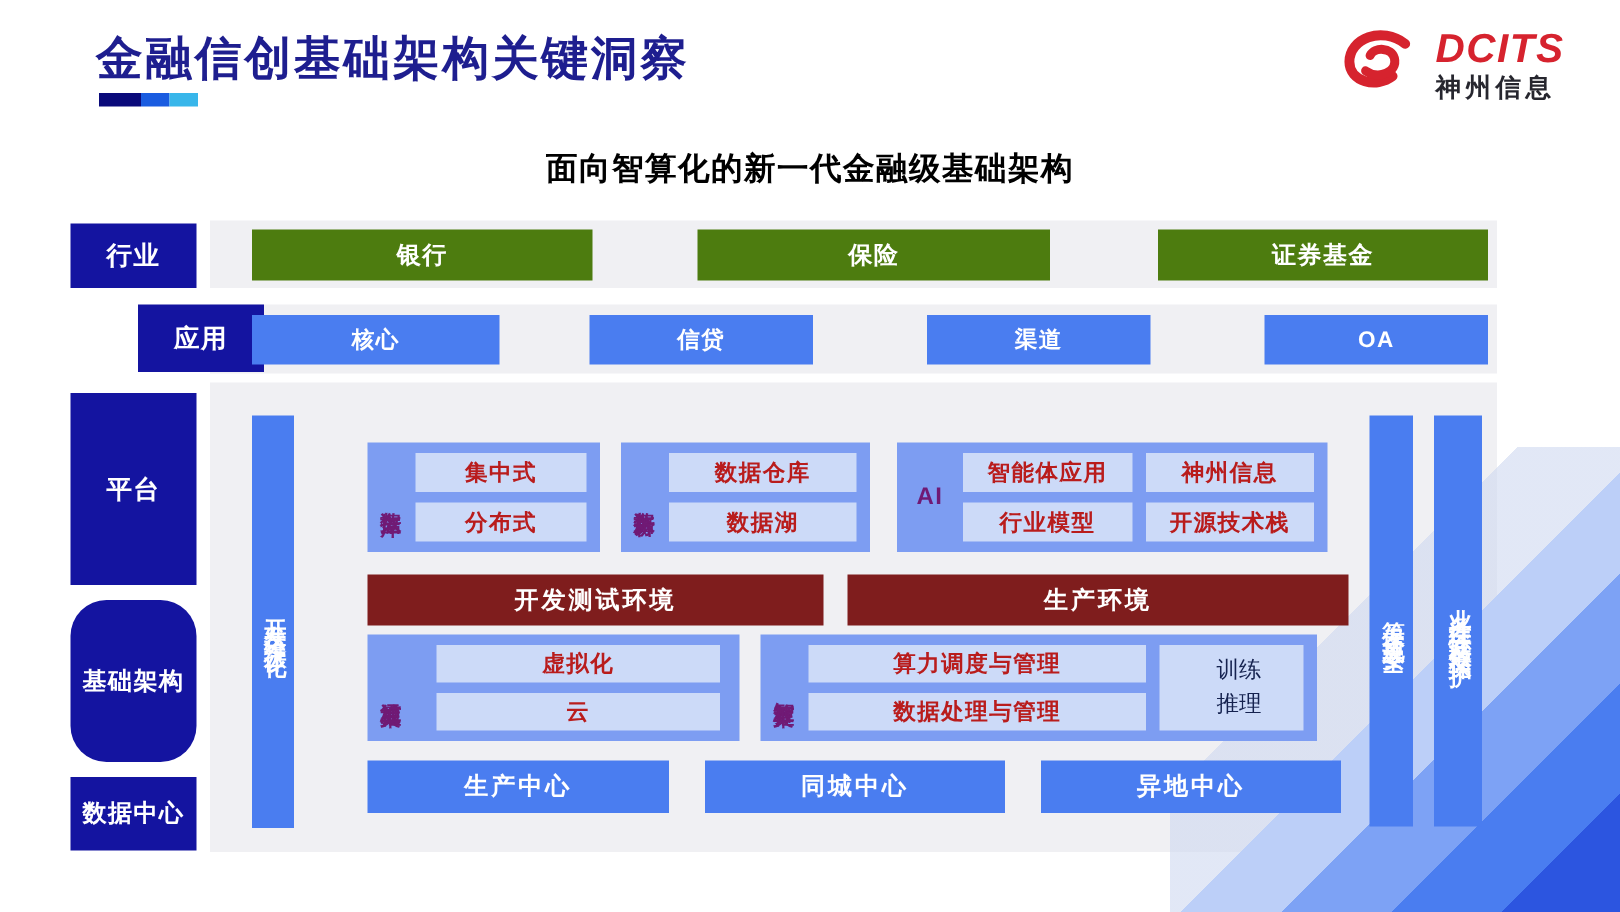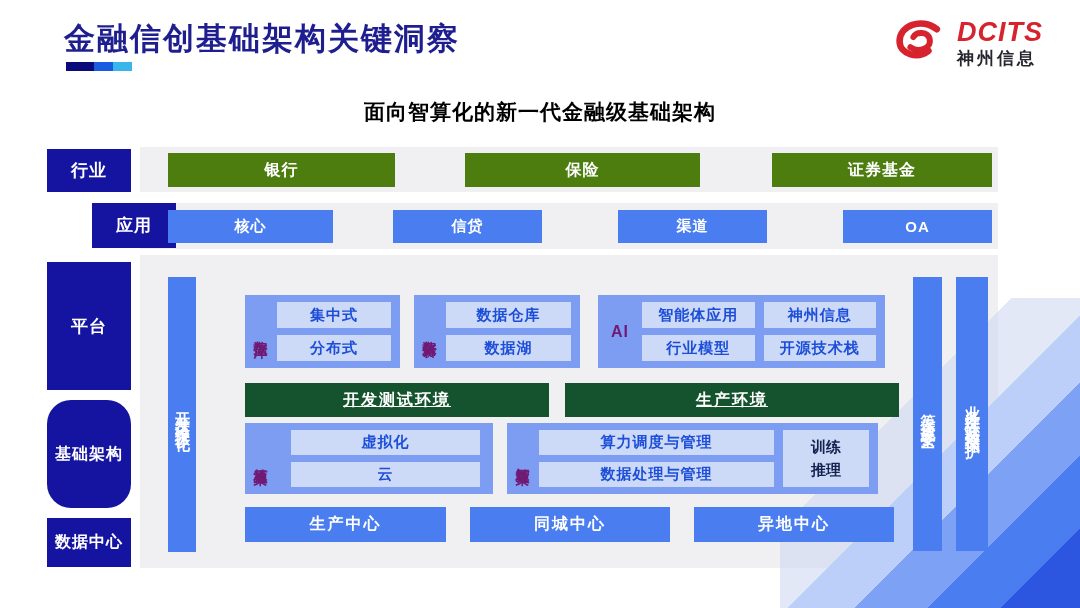--- a/index.html
+++ b/index.html
@@ -54,39 +54,39 @@
   .vtext { writing-mode:vertical-rl; text-orientation:upright; font-size:15px; letter-spacing:4px; }
   .devops  { left:168px; top:277px; width:28px; height:275px; }
   .secbar  { left:913px; top:277px; width:29px; height:274px; }
   .contbar { left:956px; top:277px; width:32px; height:274px; }
   
   .group { position:absolute; background:#7d9df2; z-index:3; display:flex; align-items:center;
            padding:7px 9px; gap:9px; box-sizing:border-box; }
   .glabel { color:#701a75; font-weight:bold; font-size:14px; writing-mode:vertical-rl;
             text-orientation:upright; letter-spacing:1px; line-height:1; }
   .inner-col { flex:1; align-self:stretch; display:flex; flex-direction:column; gap:7px; }
-  .inner { flex:1; background:#ccdaf8; color:#1d4ed8; font-weight:bold; font-size:15px;
+  .inner { flex:1; background:#ccdaf8; color:#b91c1c; font-weight:bold; font-size:15px;
            display:flex; align-items:center; justify-content:center; letter-spacing:1px; }
   .g-db { left:245px; top:295px; width:155px; height:73px; }
   .g-an { left:414px; top:295px; width:166px; height:73px; }
   .g-ai { left:598px; top:295px; width:287px; height:73px; }
   .g-ai .glabel { writing-mode:horizontal-tb; font-size:16px; padding:0 4px; }
   .ai-grid { flex:1; align-self:stretch; display:grid; grid-template-columns:1fr 1fr; gap:7px 9px; }
   .ai-grid .inner { flex:none; }
-  .env { position:absolute; top:383px; height:34px; background:#14532d; color:#fff;
+  .env { position:absolute; top:383px; height:34px; background:#7f1d1d; color:#fff;
          font-weight:bold; font-size:16px; letter-spacing:2px; display:flex;
-         align-items:center; justify-content:center; z-index:3;text-decoration:underline; }
+         align-items:center; justify-content:center; z-index:3; }
   .env-dev  { left:245px; width:304px; }
   .env-prod { left:565px; width:334px; }
   .g-gen   { left:245px; top:423px; width:248px; height:71px; }
   .g-gen .inner-col { margin-left:14px; margin-right:4px; }
   .g-smart { left:507px; top:423px; width:371px; height:71px; }
   .side-box { width:86px; align-self:stretch; background:#ccdaf8; color:#15224f;
-              font-weight:bold; font-size:15px; display:flex; align-items:center;
-              justify-content:center; text-align:center; white-space:pre-line; line-height:1.5; }
+              font-weight:normal; font-size:15px; display:flex; align-items:center;
+              justify-content:center; text-align:center; white-space:pre-line; line-height:1.5;padding-left:10px; }
   .center { top:507px; height:35px; font-size:16px; letter-spacing:2px; }
   .c1 { left:245px; width:201px; }
   .c2 { left:470px; width:200px; }
   .c3 { left:694px; width:200px; }
   
   .corner { position:absolute; right:0; bottom:0; width:300px; height:310px; z-index:2;
     background:linear-gradient(135deg,
       rgba(255,255,255,0) 0 38%,
       rgba(206,216,240,0.6) 38% 52%,
       #bccff8 52% 63%,

